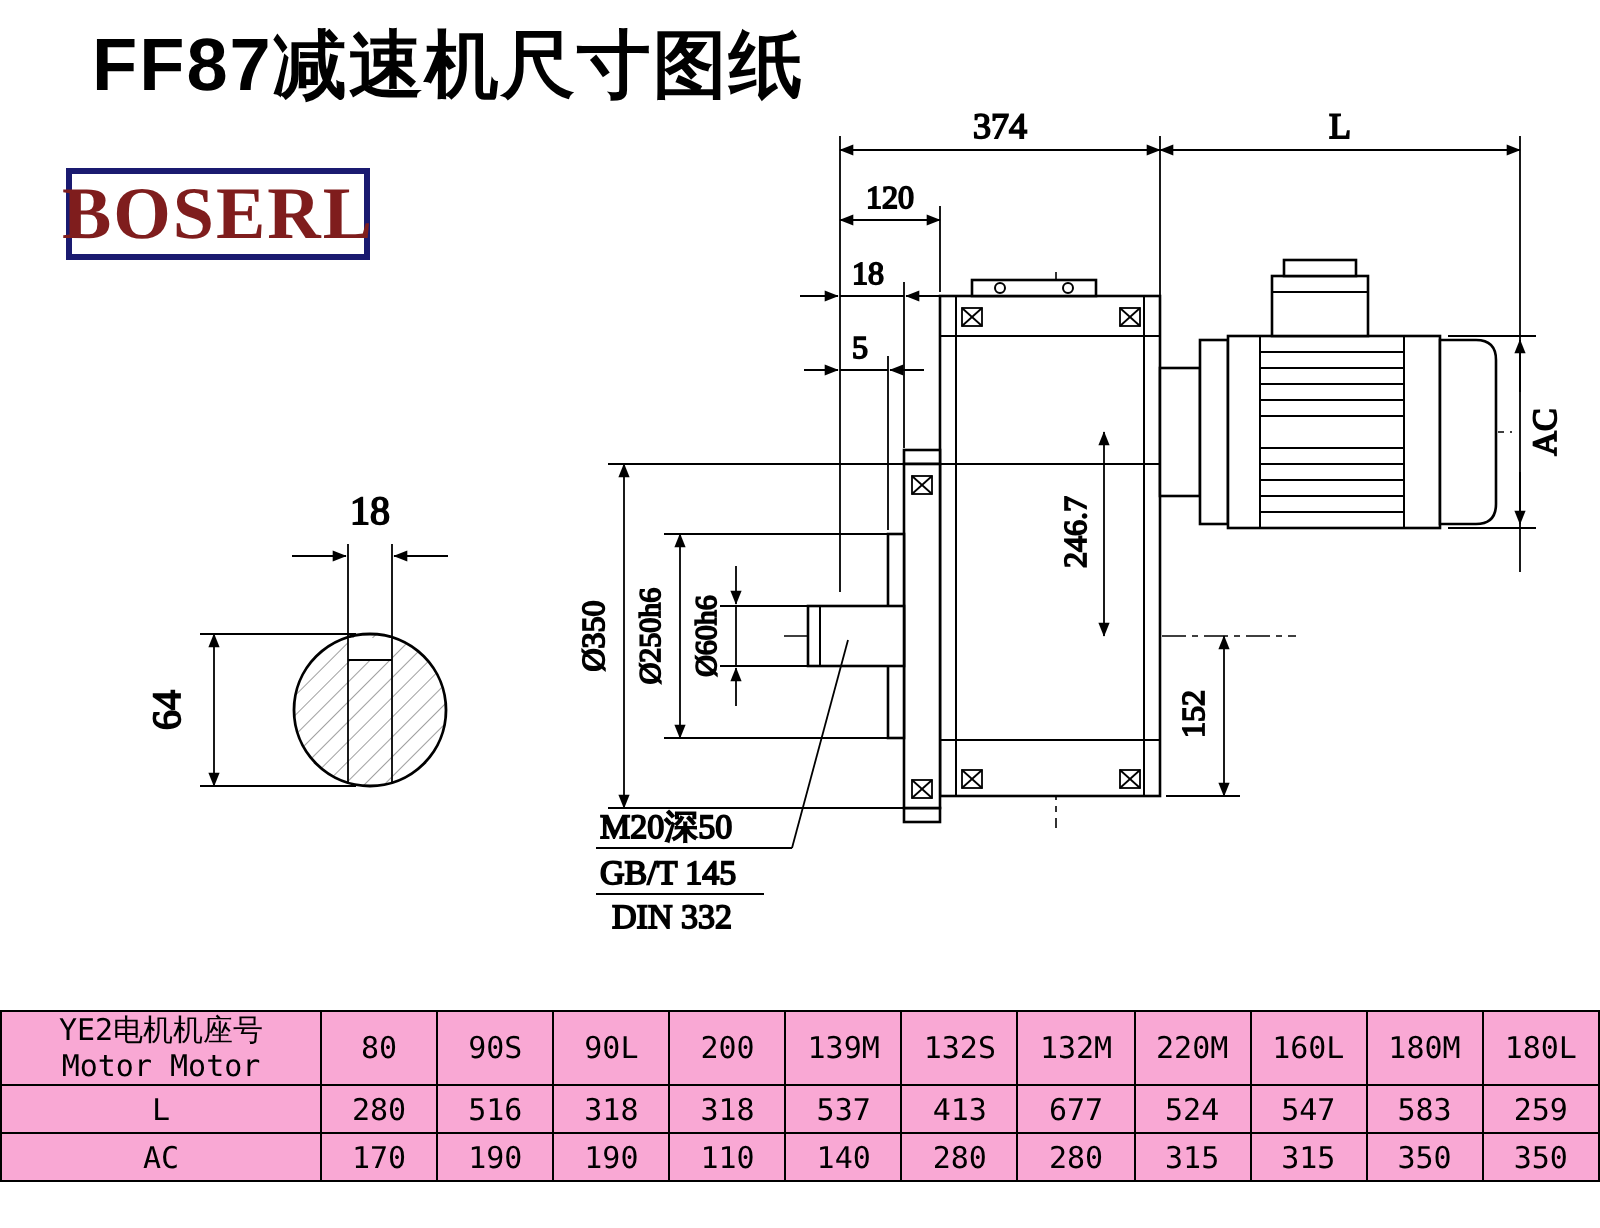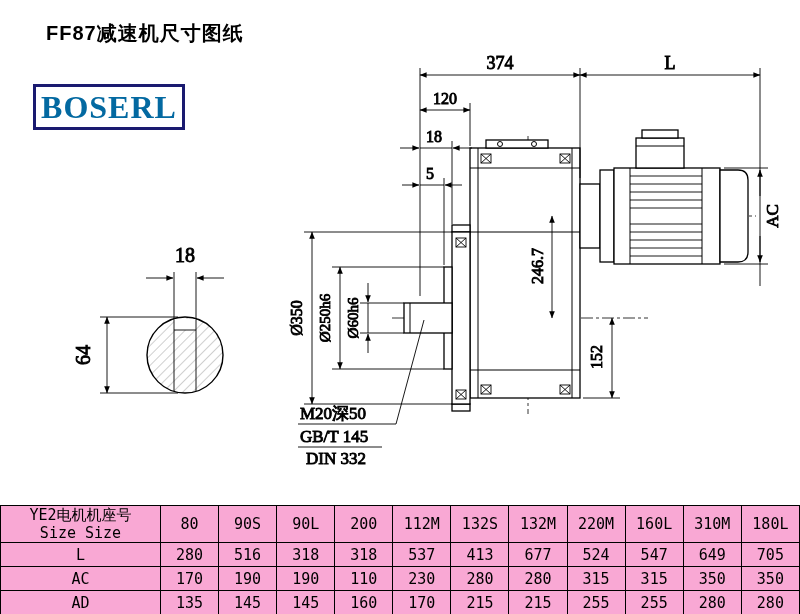--- a/index.html
+++ b/index.html
@@ -1,23 +1,23 @@
 <!DOCTYPE html>
 <html><head>
 <meta charset="utf-8">
 <style>
   html,body{margin:0;padding:0;background:#fff;}
   .page{position:relative;width:800px;height:614px;background:#fff;overflow:hidden;
         font-family:"Liberation Sans",sans-serif;color:#000;}
-  .title{position:absolute;left:46px;top:20px;font-size:20px;font-weight:bold;
+  .title{position:absolute;left:46px;top:8px;font-size:37px;font-weight:bold;
          letter-spacing:1px;font-family:"Liberation Sans",sans-serif;}
   .brand{position:absolute;left:33px;top:84px;width:146px;height:40px;
          border:3px solid #1a1a70;display:flex;align-items:center;justify-content:center;background:#fff;}
-  .brand span{font-family:"Liberation Serif",serif;font-size:32px;font-weight:bold;
-              color:#0369a1;letter-spacing:1px;line-height:1;}
+  .brand span{font-family:"Liberation Serif",serif;font-size:37px;font-weight:bold;
+              color:#7f1d1d;letter-spacing:1px;line-height:1;}
   svg.drawing{position:absolute;left:0;top:0;}
   .ol{stroke:#000;stroke-width:1.3;fill:#fff;}
   .ln{stroke:#000;stroke-width:1;fill:none;}
   .thin{stroke:#000;stroke-width:0.9;fill:none;}
   .dim{stroke:#000;stroke-width:0.9;fill:none;}
   .cl{stroke:#000;stroke-width:0.8;fill:none;stroke-dasharray:12 3 3 3;}
   .dtx{font-family:"Liberation Serif",serif;fill:#000;}
   .dim-table{position:absolute;left:0;top:505px;width:800px;border-collapse:collapse;
              table-layout:fixed;font-size:15px;background:#f9a8d4;}
   .dim-table th,.dim-table td{border:1px solid #000;text-align:center;vertical-align:middle;
@@ -241,72 +241,58 @@
         <col>
         <col>
         <col>
         <col>
         <col>
     </colgroup>
     <tbody>
         <tr class="hd">
       <th class="hd-cell">
         <div>YE2电机机座号</div>
-        <div>Size Size</div>
+        <div>Motor Motor</div>
       </th>
       <th>80</th>
       <th>90S</th>
       <th>90L</th>
       <th>200</th>
-      <th>112M</th>
+      <th>139M</th>
       <th>132S</th>
       <th>132M</th>
       <th>220M</th>
       <th>160L</th>
-      <th>310M</th>
+      <th>180M</th>
       <th>180L</th>
     </tr>
     <tr>
       <td>L</td>
       <td>280</td>
       <td>516</td>
       <td>318</td>
       <td>318</td>
       <td>537</td>
       <td>413</td>
       <td>677</td>
       <td>524</td>
       <td>547</td>
-      <td>649</td>
-      <td>705</td>
+      <td>583</td>
+      <td>259</td>
     </tr>
     <tr>
       <td>AC</td>
       <td>170</td>
       <td>190</td>
       <td>190</td>
       <td>110</td>
-      <td>230</td>
+      <td>140</td>
       <td>280</td>
       <td>280</td>
       <td>315</td>
       <td>315</td>
       <td>350</td>
       <td>350</td>
     </tr>
-    <tr>
-      <td>AD</td>
-      <td>135</td>
-      <td>145</td>
-      <td>145</td>
-      <td>160</td>
-      <td>170</td>
-      <td>215</td>
-      <td>215</td>
-      <td>255</td>
-      <td>255</td>
-      <td>280</td>
-      <td>280</td>
-    </tr>
   </tbody>
     </table>
 
 </div>
 
 </body></html>

